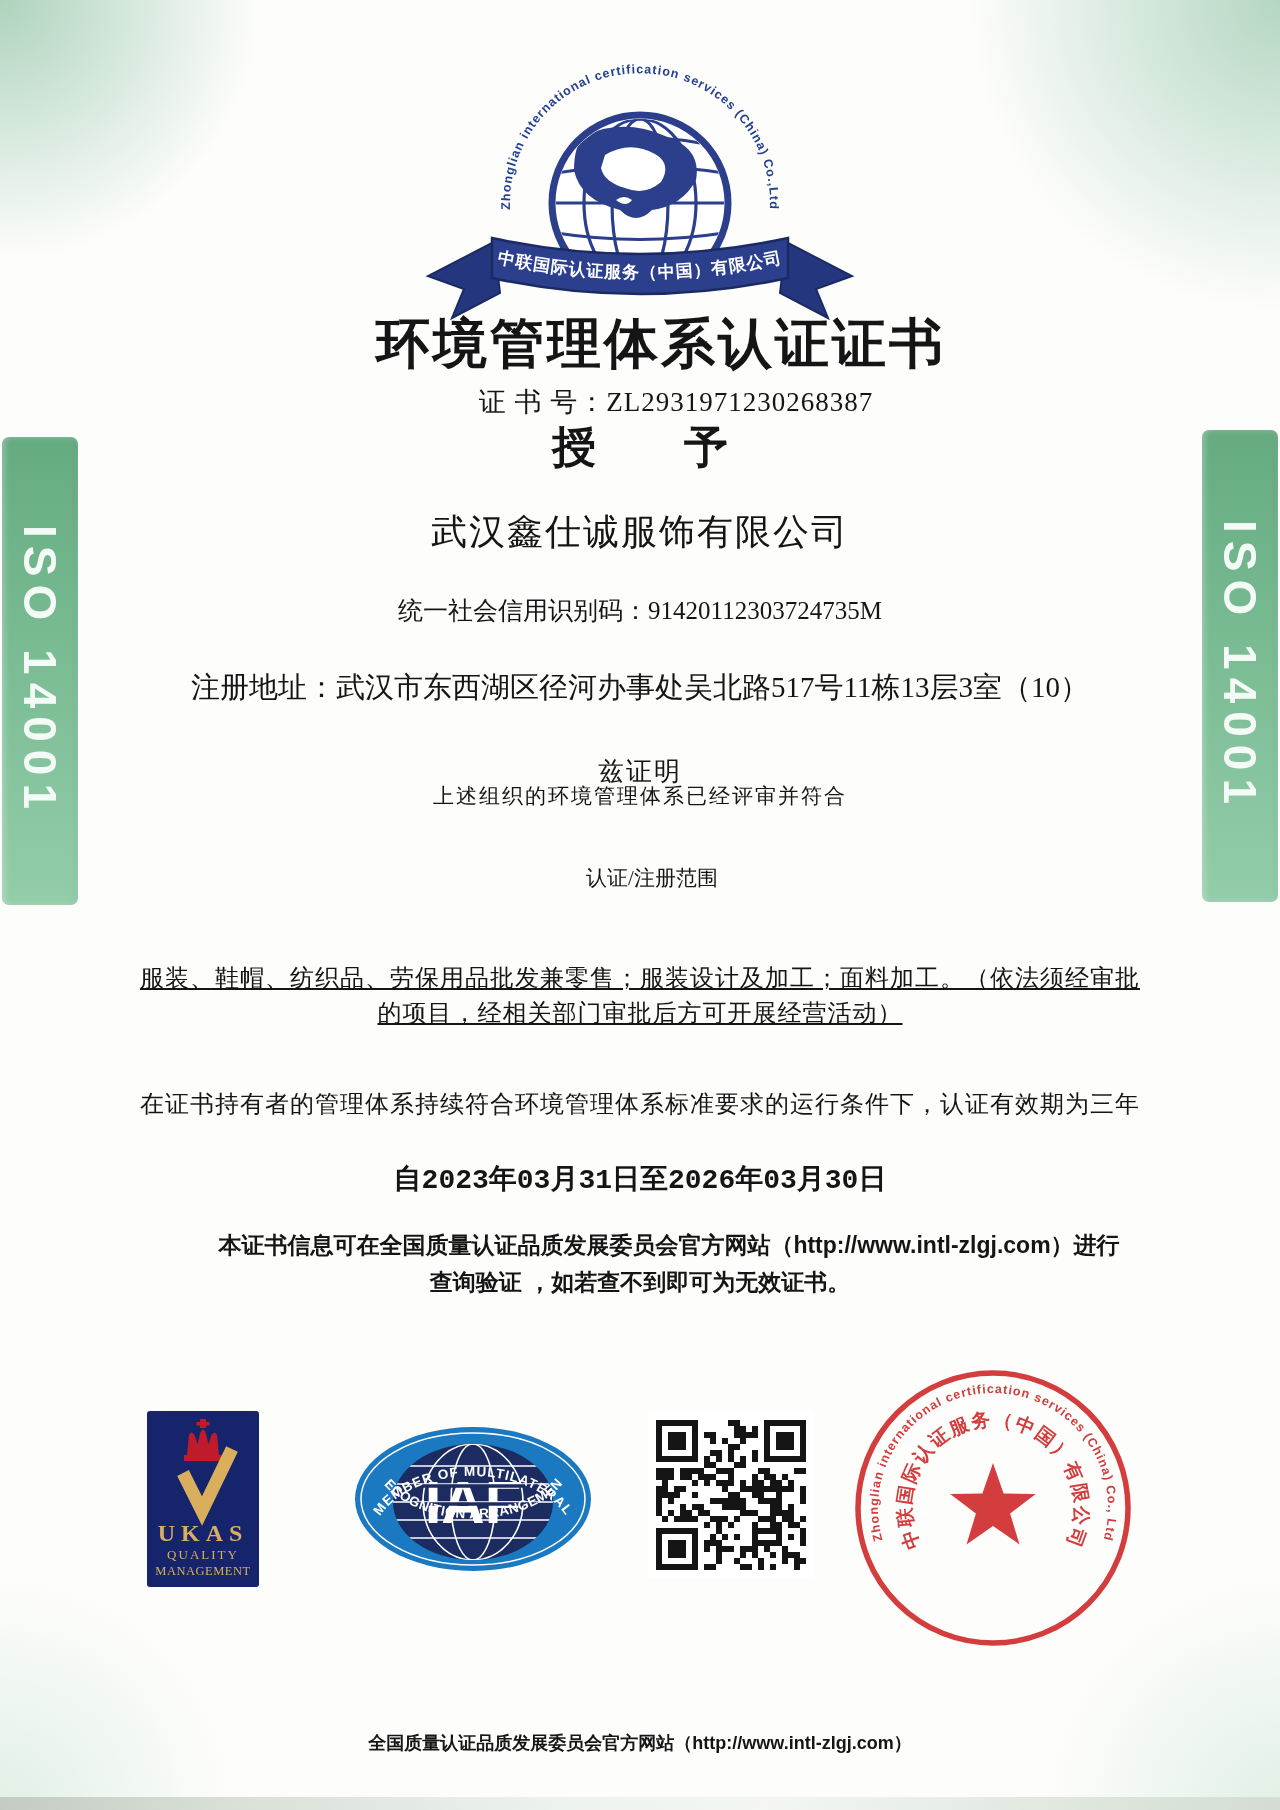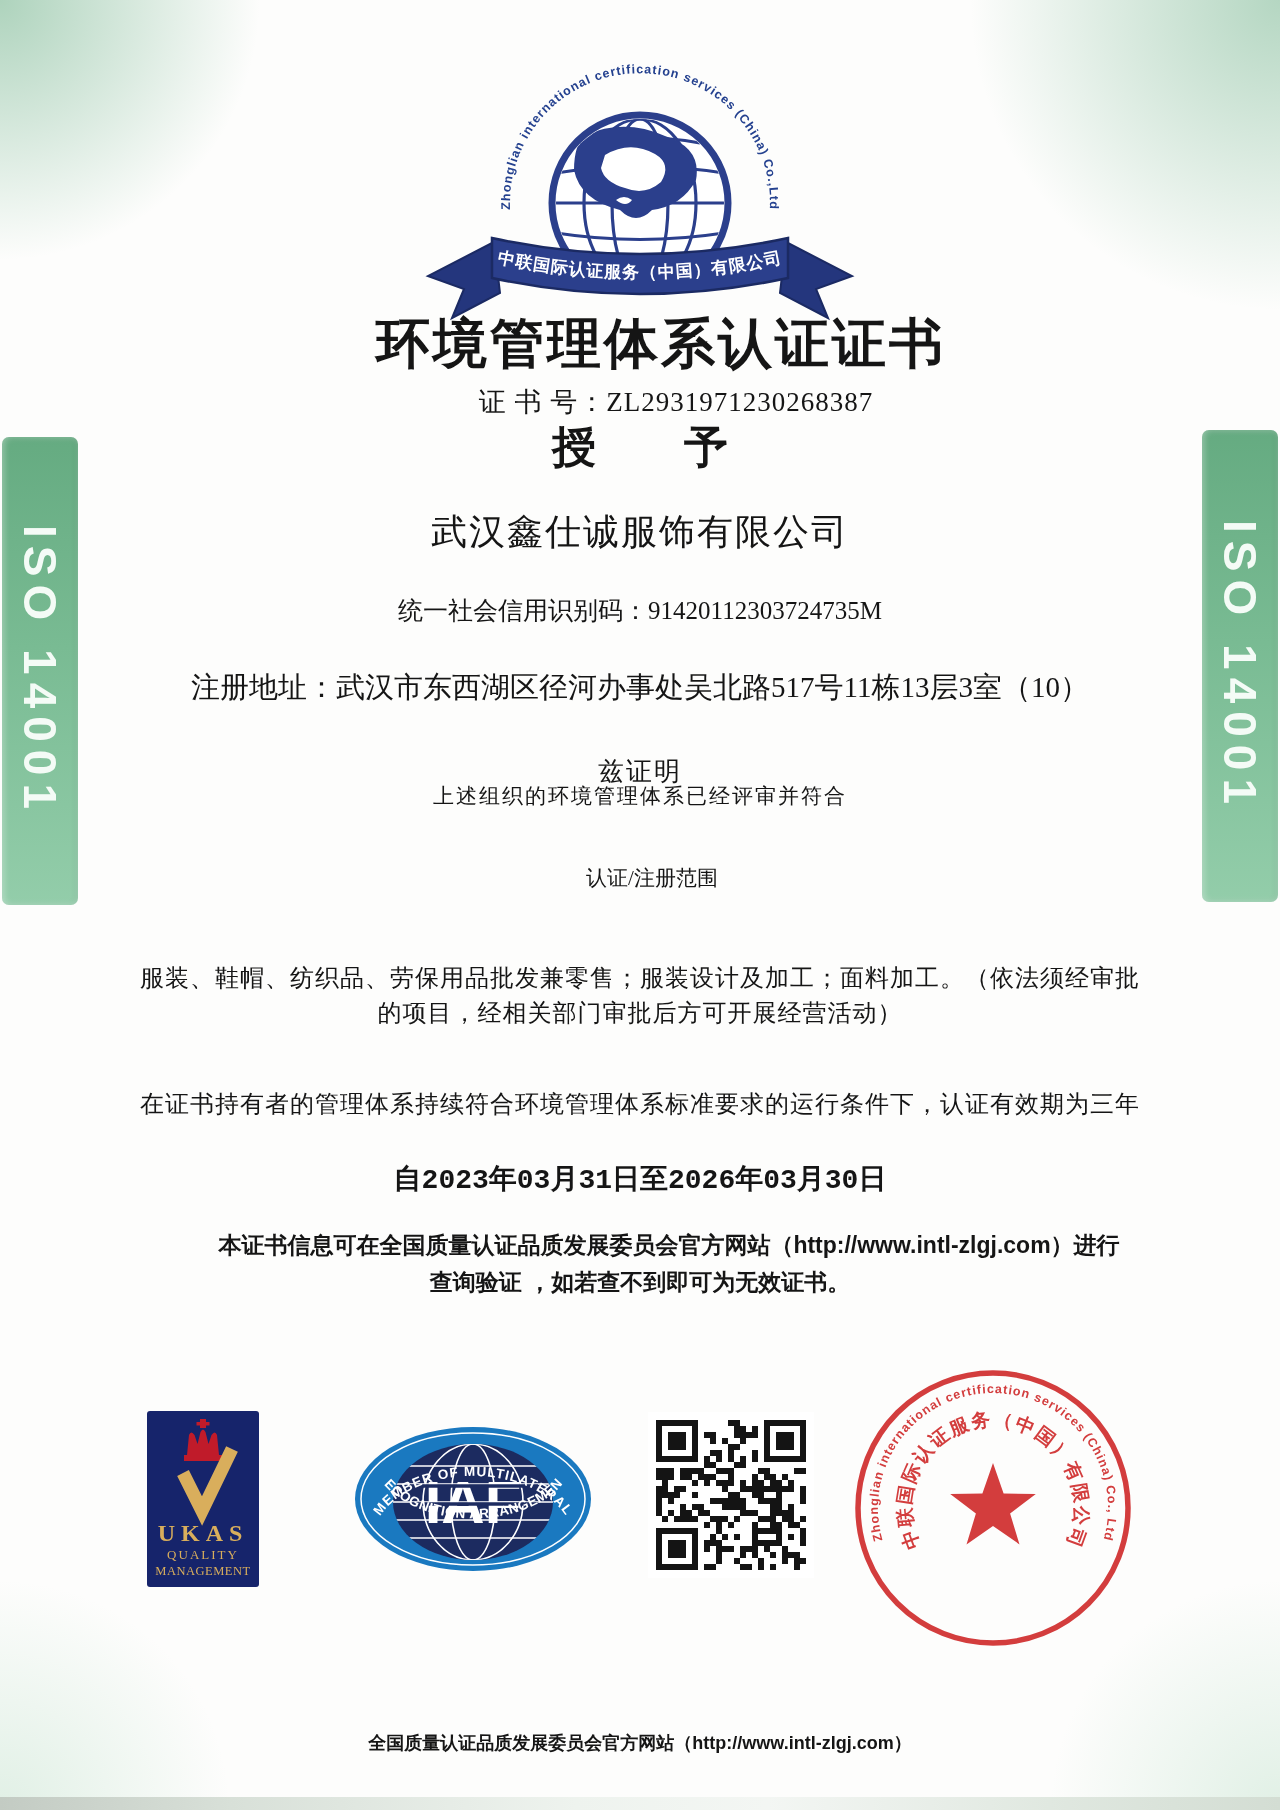--- a/index.html
+++ b/index.html
@@ -34,21 +34,21 @@
   #title{top:308px;font-size:54px;font-weight:700;letter-spacing:3px;font-family:"Liberation Sans","DejaVu Sans",sans-serif;margin-left:21px;}
   #certno{top:384px;font-size:27px;letter-spacing:1px;margin-left:36px;}
   #award{top:418px;font-size:44px;font-weight:700;font-family:"Liberation Sans","DejaVu Sans",sans-serif;}
   #company{top:508px;font-size:36px;letter-spacing:2px;}
   #credit{top:594px;font-size:25px;}
   #address{top:668px;font-size:29px;}
   #zhengming{top:754px;font-size:26px;letter-spacing:2px;}
   #certline1{top:782px;font-size:21px;letter-spacing:2px;}
   #gbline{top:817px;font-size:23px;letter-spacing:1px;}
   #scopehead{top:864px;font-size:21px;margin-left:12px;}
-  #scope{top:961px;font-size:24px;line-height:35px;letter-spacing:1px;white-space:pre-line;}
+  #scope{top:961px;font-size:24px;line-height:35px;letter-spacing:1px;white-space:pre-line;text-decoration:underline;}
   #validity{top:1088px;font-size:24px;letter-spacing:1px;}
   #dateline{top:1160px;font-size:28px;font-weight:700;font-family:Liberation Mono, monospace;}
   #info1{top:1230px;font-size:23px;font-weight:600;font-family:"Liberation Sans","DejaVu Sans",sans-serif;padding-left:29px;}
   #info2{top:1267px;font-size:23px;font-weight:600;font-family:"Liberation Sans","DejaVu Sans",sans-serif;}
   #footerline{top:1731px;font-size:18px;font-weight:600;font-family:"Liberation Sans","DejaVu Sans",sans-serif;}
 
   .badge{position:absolute;}
   #ukas{left:147px;top:1411px;}
   #iaf{left:352px;top:1424px;}
   #qrbox{left:648px;top:1412px;}

